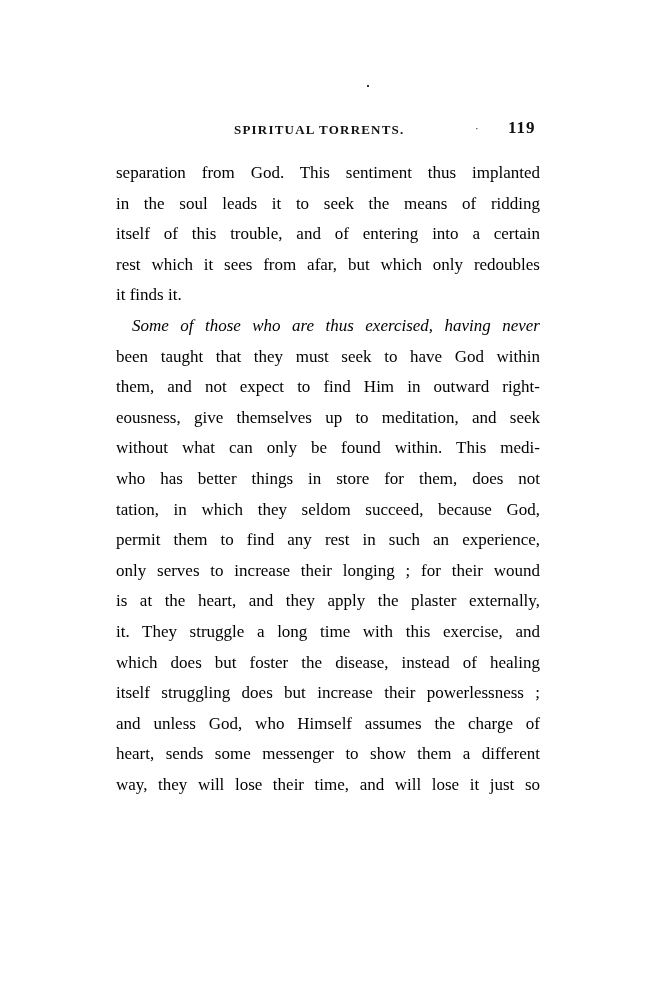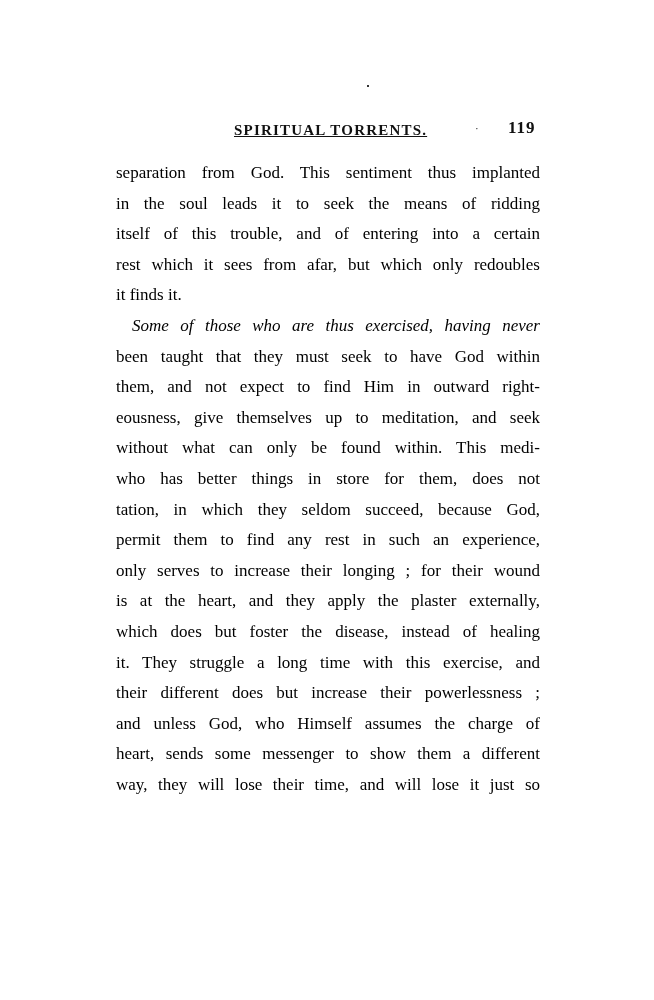--- a/index.html
+++ b/index.html
@@ -1,20 +1,20 @@
 <!DOCTYPE html>
 <html><head>
 <meta charset="utf-8">
 <style>
   html, body { margin: 0; padding: 0; background: #ffffff; }
   body { width: 654px; height: 1000px; position: relative; overflow: hidden; }
   .page { position: absolute; left: 0; top: 0; width: 654px; height: 1000px; background: #fff; }
   .speck { position: absolute; left: 367px; top: 85px; width: 2px; height: 2px; background: #333; }
   .header { position: absolute; top: 118px; left: 0; width: 654px; height: 22px; font-family: "Liberation Serif", "DejaVu Serif", serif; color: #111; }
-  .running-title { position: absolute; left: 234px; top: 4px; font-size: 15px; letter-spacing: 1.2px; font-weight: bold; text-decoration: underline; }
+  .running-title { position: absolute; left: 234px; top: 4px; font-size: 13px; letter-spacing: 1.2px; font-weight: bold; }
   .header-dot { position: absolute; left: 475px; top: 4px; font-size: 11px; }
   .page-number { position: absolute; left: 508px; top: 0px; font-size: 17px; font-weight: bold; letter-spacing: 1px; }
   .body-text { position: absolute; left: 116px; top: 158px; width: 424px; font-family: "Liberation Serif", "DejaVu Serif", serif; font-size: 17px; color: #000000; }
   .line { height: 30.6px; line-height: 30.6px; white-space: nowrap; text-align: justify; text-align-last: justify; }
   .line.last { text-align-last: left; }
   .line.indent { padding-left: 16px; font-style: italic; }
 </style>
 </head>
 <body>
 
@@ -39,21 +39,21 @@
       <div class="line indent">Some of those who are thus exercised, having never</div>
       <div class="line">been taught that they must seek to have God within</div>
       <div class="line">them, and not expect to find Him in outward right-</div>
       <div class="line">eousness, give themselves up to meditation, and seek</div>
       <div class="line">without what can only be found within.  This medi-</div>
       <div class="line">who has better things in store for them, does not</div>
       <div class="line">tation, in which they seldom succeed, because God,</div>
       <div class="line">permit them to find any rest in such an experience,</div>
       <div class="line">only serves to increase their longing ; for their wound</div>
       <div class="line">is at the heart, and they apply the plaster externally,</div>
+      <div class="line">it.  They struggle a long time with this exercise, and</div>
       <div class="line">which does but foster the disease, instead of healing</div>
-      <div class="line">it.  They struggle a long time with this exercise, and</div>
-      <div class="line">their different does but increase their powerlessness ;</div>
+      <div class="line">itself struggling does but increase their powerlessness ;</div>
       <div class="line">and unless God, who Himself assumes the charge of</div>
       <div class="line">heart, sends some messenger to show them a different</div>
       <div class="line">way, they will lose their time, and will lose it just so</div>
     </div>
   </div>
 </div>
 
 </body></html>

